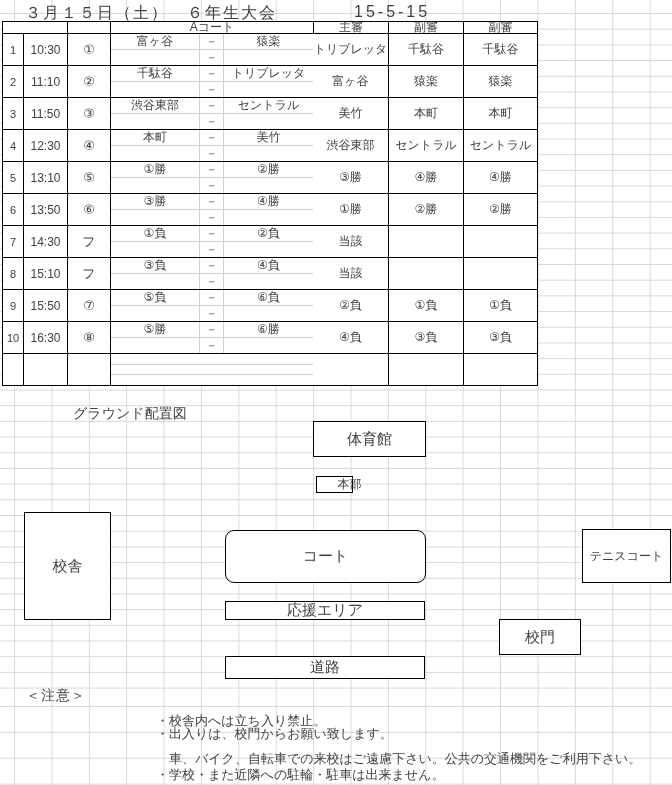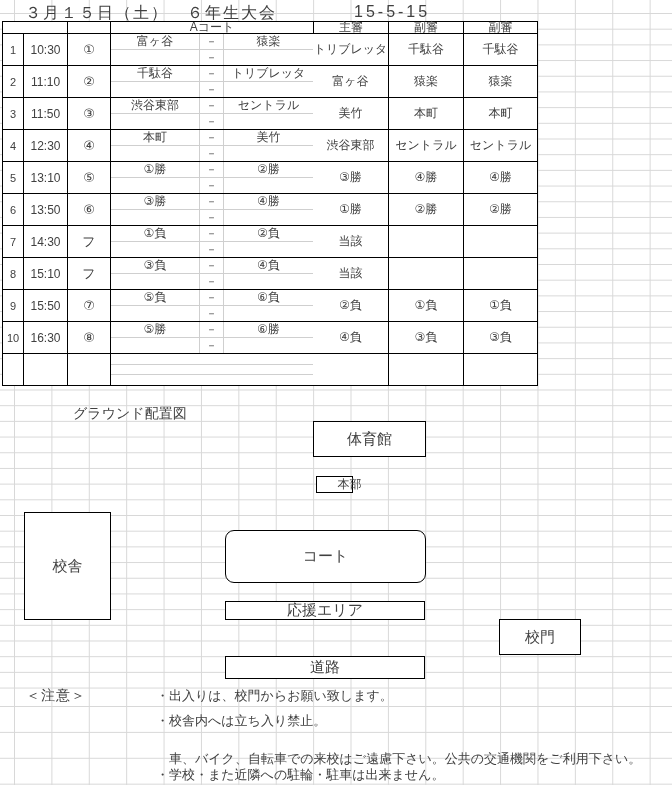--- a/index.html
+++ b/index.html
@@ -57,21 +57,21 @@
   .b-court  { left:225px; top:530px; width:201px; height:53px;border-radius:9px; }
   .b-school { left:24px;  top:512px; width:87px;  height:108px; }
   .b-tennis { left:582px; top:529px; width:89px;  height:54px; font-size:12px; }
   .b-cheer  { left:225px; top:601px; width:200px; height:19px; }
   .b-gate   { left:499px; top:619px; width:82px;  height:36px; }
   .b-road   { left:225px; top:656px; width:200px; height:23px; }
 
   
   .notes-heading { position:absolute; left:26px; top:687px; font-size:14px; letter-spacing:1px; white-space:nowrap; }
   .note { position:absolute; left:156px; font-size:13px; white-space:nowrap; }
-  .note.n0 { top:687px; } .note.n1 { top:712px; } .note.n2 { top:766px; } .note.n3 { top:750px; }
+  .note.n0 { top:725px; } .note.n1 { top:712px; } .note.n2 { top:766px; } .note.n3 { top:750px; }
 </style>
 </head>
 <body>
 
 <div class="sheet">
   <div class="gridbg gtop"></div>
   <div class="gridbg gbot"></div>
 
   <div class="title-row">３月１５日（土）　６年生大会</div>
   <div class="title-right">15-5-15</div>
@@ -310,20 +310,21 @@
       <div class="cell c-ref last"></div>
     </div>
   </div>
 
   <div class="map-title">グラウンド配置図</div>
 
   <div class="box b-gym">体育館</div>
   <div class="box b-hq">本部</div>
   <div class="box b-court">コート</div>
   <div class="box b-school">校舎</div>
+  <div class="box b-tennis">テニスコート</div>
   <div class="box b-cheer">応援エリア</div>
   <div class="box b-road">道路</div>
   <div class="box b-gate">校門</div>
 
   <div class="notes-heading">＜注意＞</div>
   <div class="note n0">・出入りは、校門からお願い致します。</div>
   <div class="note n1">・校舎内へは立ち入り禁止。</div>
   <div class="note n2">・学校・また近隣への駐輪・駐車は出来ません。</div>
   <div class="note n3">　車、バイク、自転車での来校はご遠慮下さい。公共の交通機関をご利用下さい。</div>
 </div>

